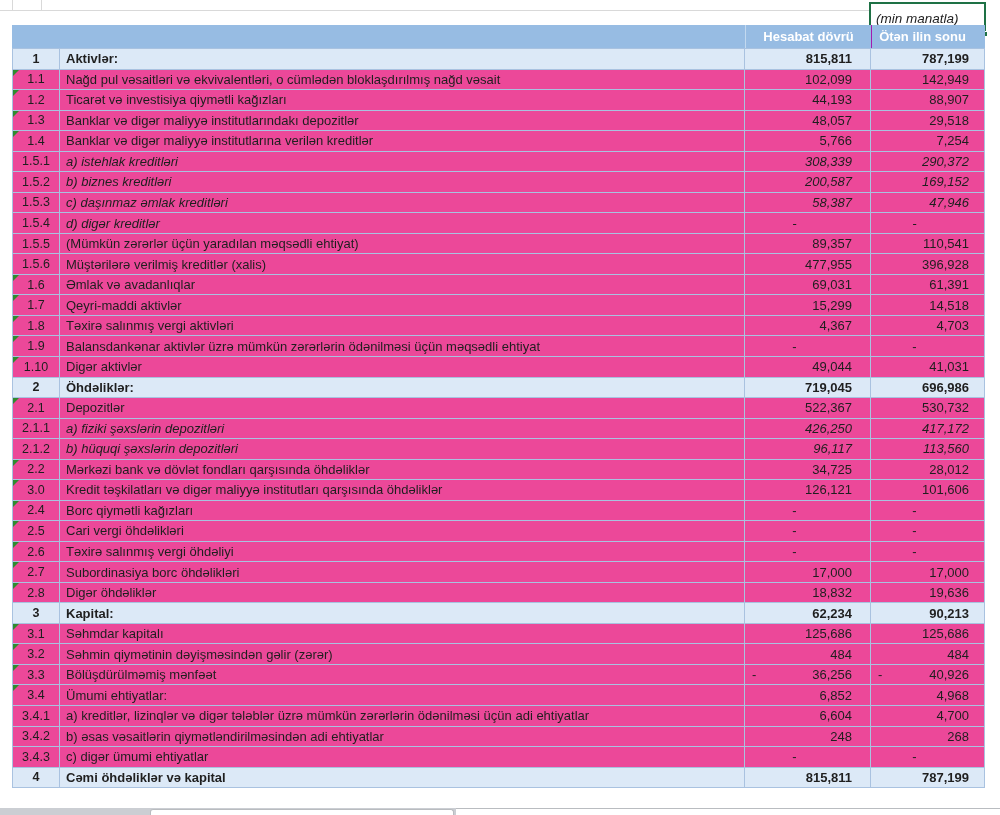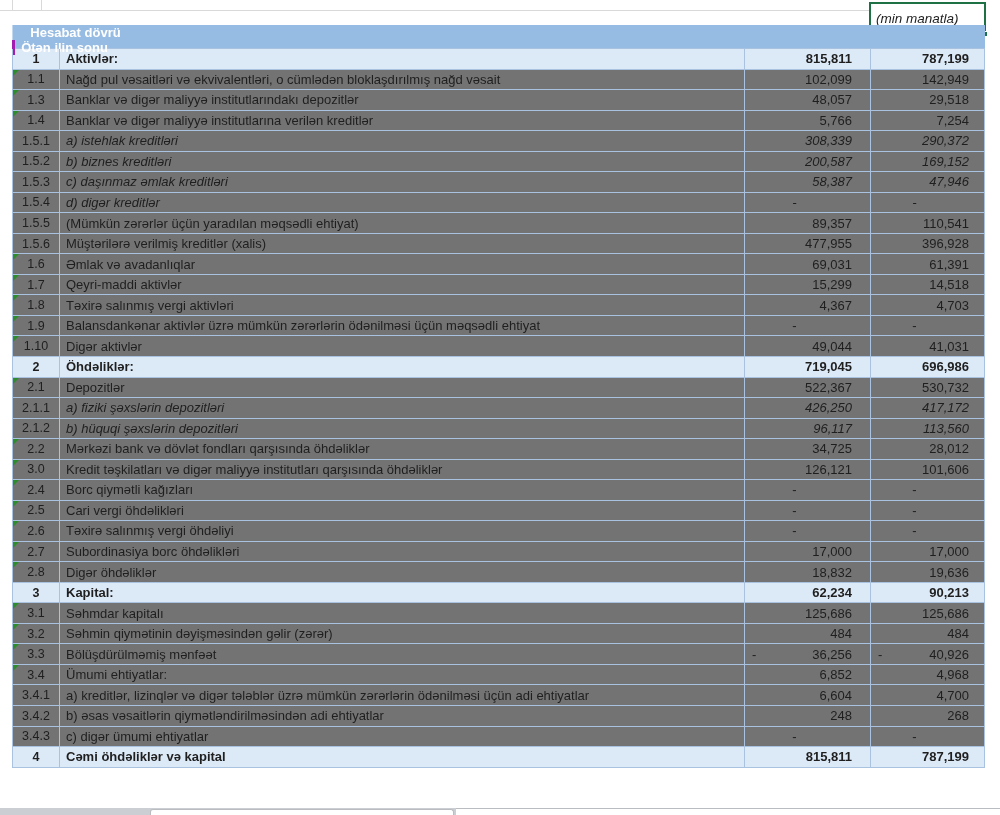--- a/index.html
+++ b/index.html
@@ -13,28 +13,28 @@
   
   .gl-h{position:absolute;left:0;top:10px;width:985px;height:1px;background:#d9d9d9;}
   .gl-v{position:absolute;top:0;width:1px;height:10px;background:#d9d9d9;}
   .selected-cell{position:absolute;left:869px;top:2px;width:117px;height:33px;background:#fff;
                  border:2px solid var(--green);display:flex;align-items:center;padding-left:5px;
                  font-size:13.5px;font-style:italic;}
   .fill-handle{position:absolute;right:-4px;bottom:-4px;width:6px;height:6px;background:var(--green);
                border:1px solid #fff;}
   
   .table{position:absolute;left:12px;top:25px;width:973px;}
-  .thead{display:flex;height:23px;background:var(--header-bg);flex-direction:column;}
+  .thead{display:flex;height:23px;background:var(--header-bg);}
   .th{color:#fff;font-weight:bold;font-size:13px;display:flex;align-items:center;justify-content:center;}
   .th.num{width:48px;}
   .th.desc{width:685px;}
   .th.v1{width:126px;border-left:1px solid #c3d9ef;}
-  .th.v2{width:102px;border-left:3px solid #a21caf;}
+  .th.v2{width:102px;border-left:1px solid #a21caf;}
   .rows{border-top:1px solid var(--grid);}
-  .row{display:flex;height:20.54px;border-bottom:1px solid var(--grid);background:#737373;font-size:13px;}
+  .row{display:flex;height:20.54px;border-bottom:1px solid var(--grid);background:#ec4899;font-size:13px;}
   .row.section{background:var(--section-bg);font-weight:bold;}
   .row.italic .desc,.row.italic .val{font-style:italic;}
   .c{display:flex;align-items:center;border-right:1px solid var(--grid);height:100%;}
   .c.num{width:48px;justify-content:center;border-left:1px solid var(--grid);position:relative;
          font-size:12.5px;overflow:visible;}
   .c.desc{width:685px;padding-left:6px;white-space:nowrap;overflow:hidden;}
   .c.val{justify-content:flex-end;font-size:13px;}
   .c.v1{width:126px;padding-right:18px;justify-content:flex-end;}
   .c.v2{width:114px;padding-right:15px;}
   .c.val.dash{justify-content:center;padding-right:26px;}
@@ -92,20 +92,33 @@
           <div class="c val v1">
             <span>102,099</span>
           </div>
           <div class="c val v2">
             <span>142,949</span>
           </div>
         </div>
         <div class="row normal">
           <div class="c num">
             <i class="tri"></i>
+            <span>1.2</span>
+          </div>
+          <div class="c desc">Ticarət və investisiya qiymətli kağızları</div>
+          <div class="c val v1">
+            <span>44,193</span>
+          </div>
+          <div class="c val v2">
+            <span>88,907</span>
+          </div>
+        </div>
+        <div class="row normal">
+          <div class="c num">
+            <i class="tri"></i>
             <span>1.3</span>
           </div>
           <div class="c desc">Banklar və digər maliyyə institutlarındakı depozitlər</div>
           <div class="c val v1">
             <span>48,057</span>
           </div>
           <div class="c val v2">
             <span>29,518</span>
           </div>
         </div>

